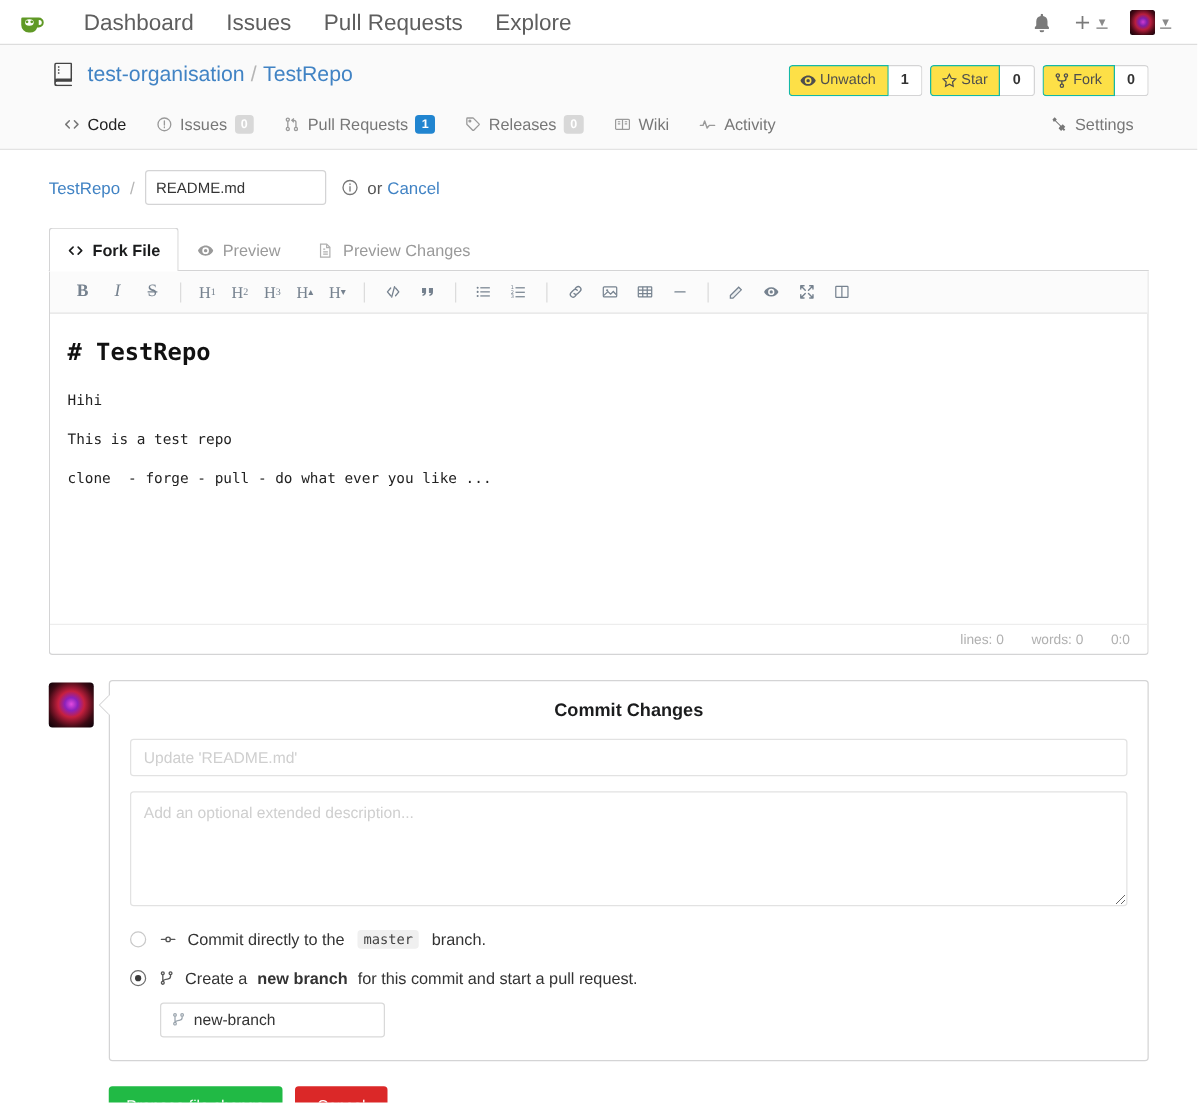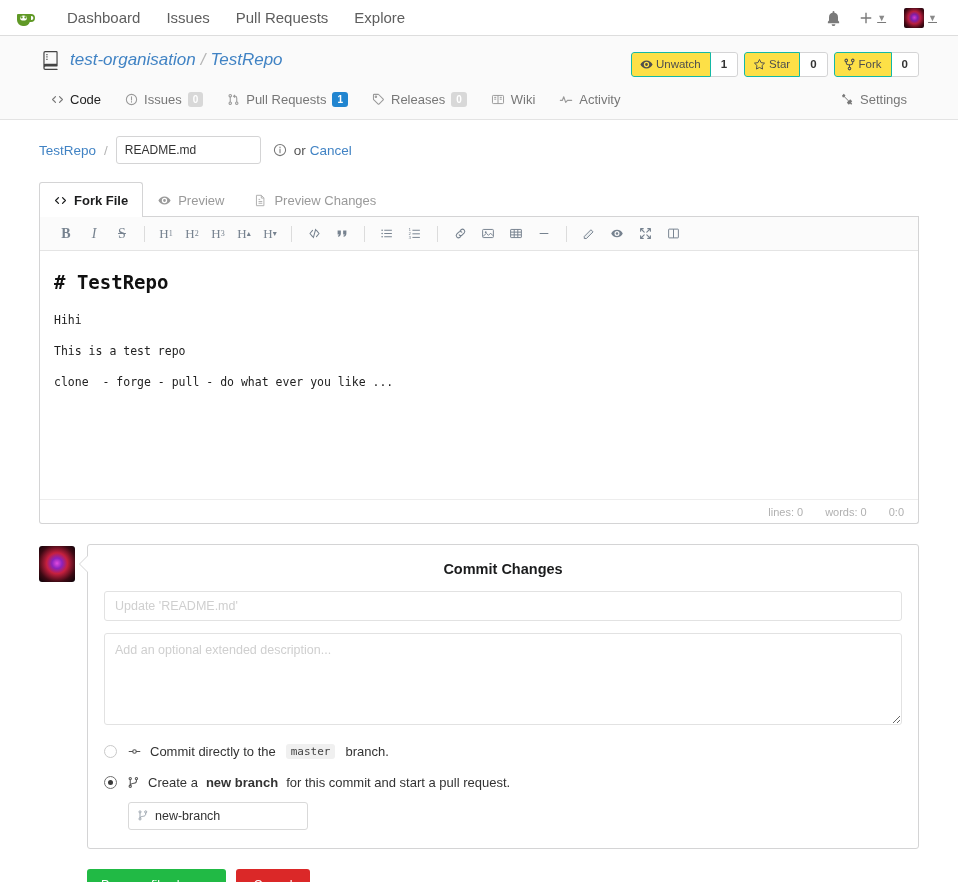--- a/index.html
+++ b/index.html
@@ -23,21 +23,21 @@
     padding: 0 14px;
     position: relative;
   }
   .brand-logo {
     width: 26px; height: 26px;
     display: flex; align-items: center; justify-content: center;
     margin-right: 14px;
   }
   .nav-link {
     color: #5e5e5e;
-    font-size: 15px;
+    font-size: 18px;
     padding: 0 13px;
     text-decoration: none;
     line-height: 36px;
     white-space: nowrap;
   }
   .nav-right {
     position: absolute;
     right: 12px; top: 0; height: 36px;
     display: flex; align-items: center;
   }
@@ -62,23 +62,22 @@
     border-bottom: 1px solid #e3e3e3;
     padding: 14px 0 0 0;
     position: relative;
   }
   .container {
     width: 880px;
     margin: 0 auto;
     position: relative;
   }
   .repo-title-row {
-    display: flex; align-items: flex-end;
+    display: flex; align-items: flex-start;
     padding-left: 2px;
-    font-style: italic;
   }
   .repo-icon { margin-right: 10px; display: flex; align-items: center; }
   .repo-title { font-size: 17px; }
   .repo-title a { color: #4183c4; text-decoration: none; }
   .repo-title .sep { color: #b5b5b5; margin: 0 5px; }
 
   .repo-actions {
     position: absolute;
     right: 0; top: 2px;
     display: flex;

